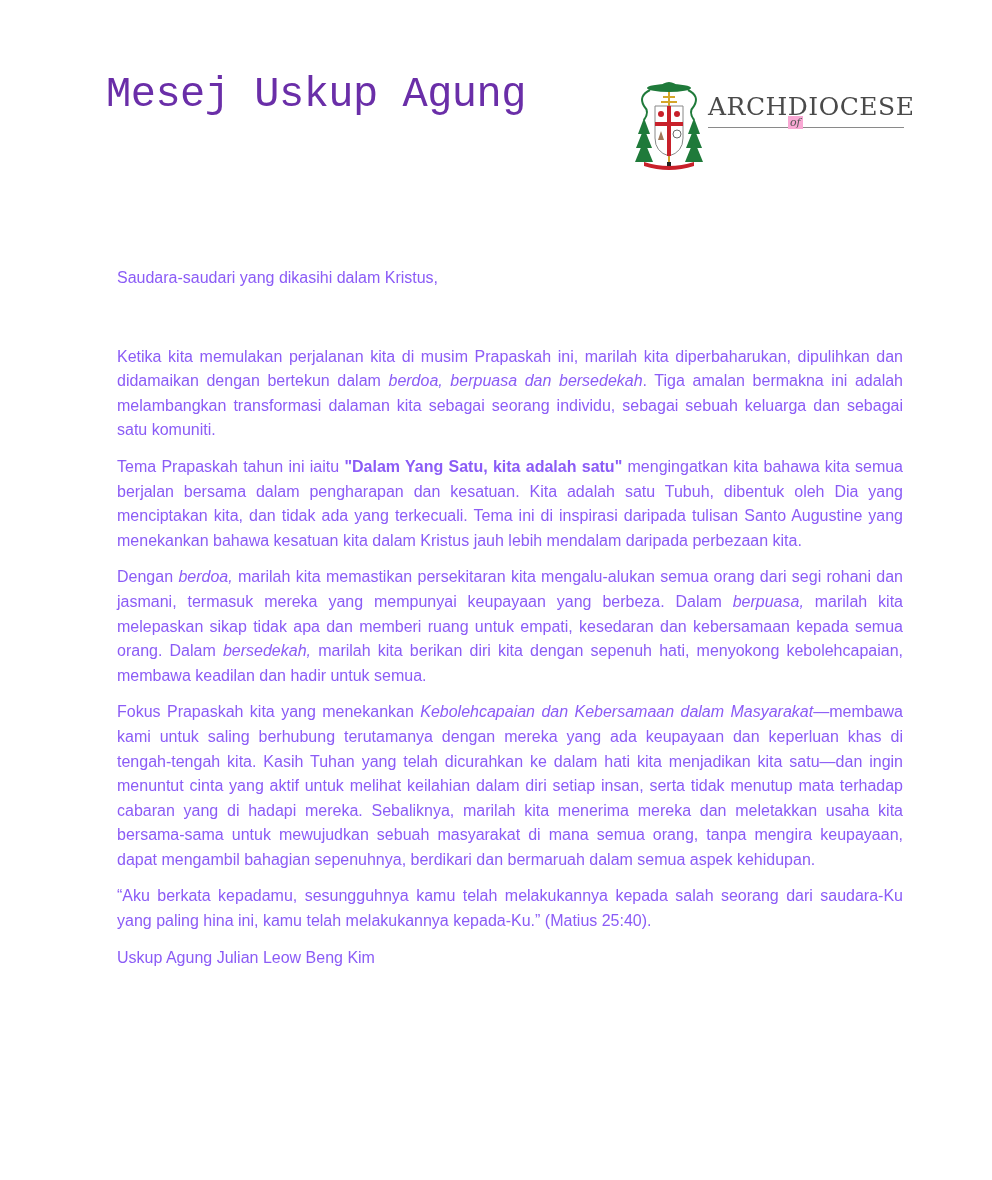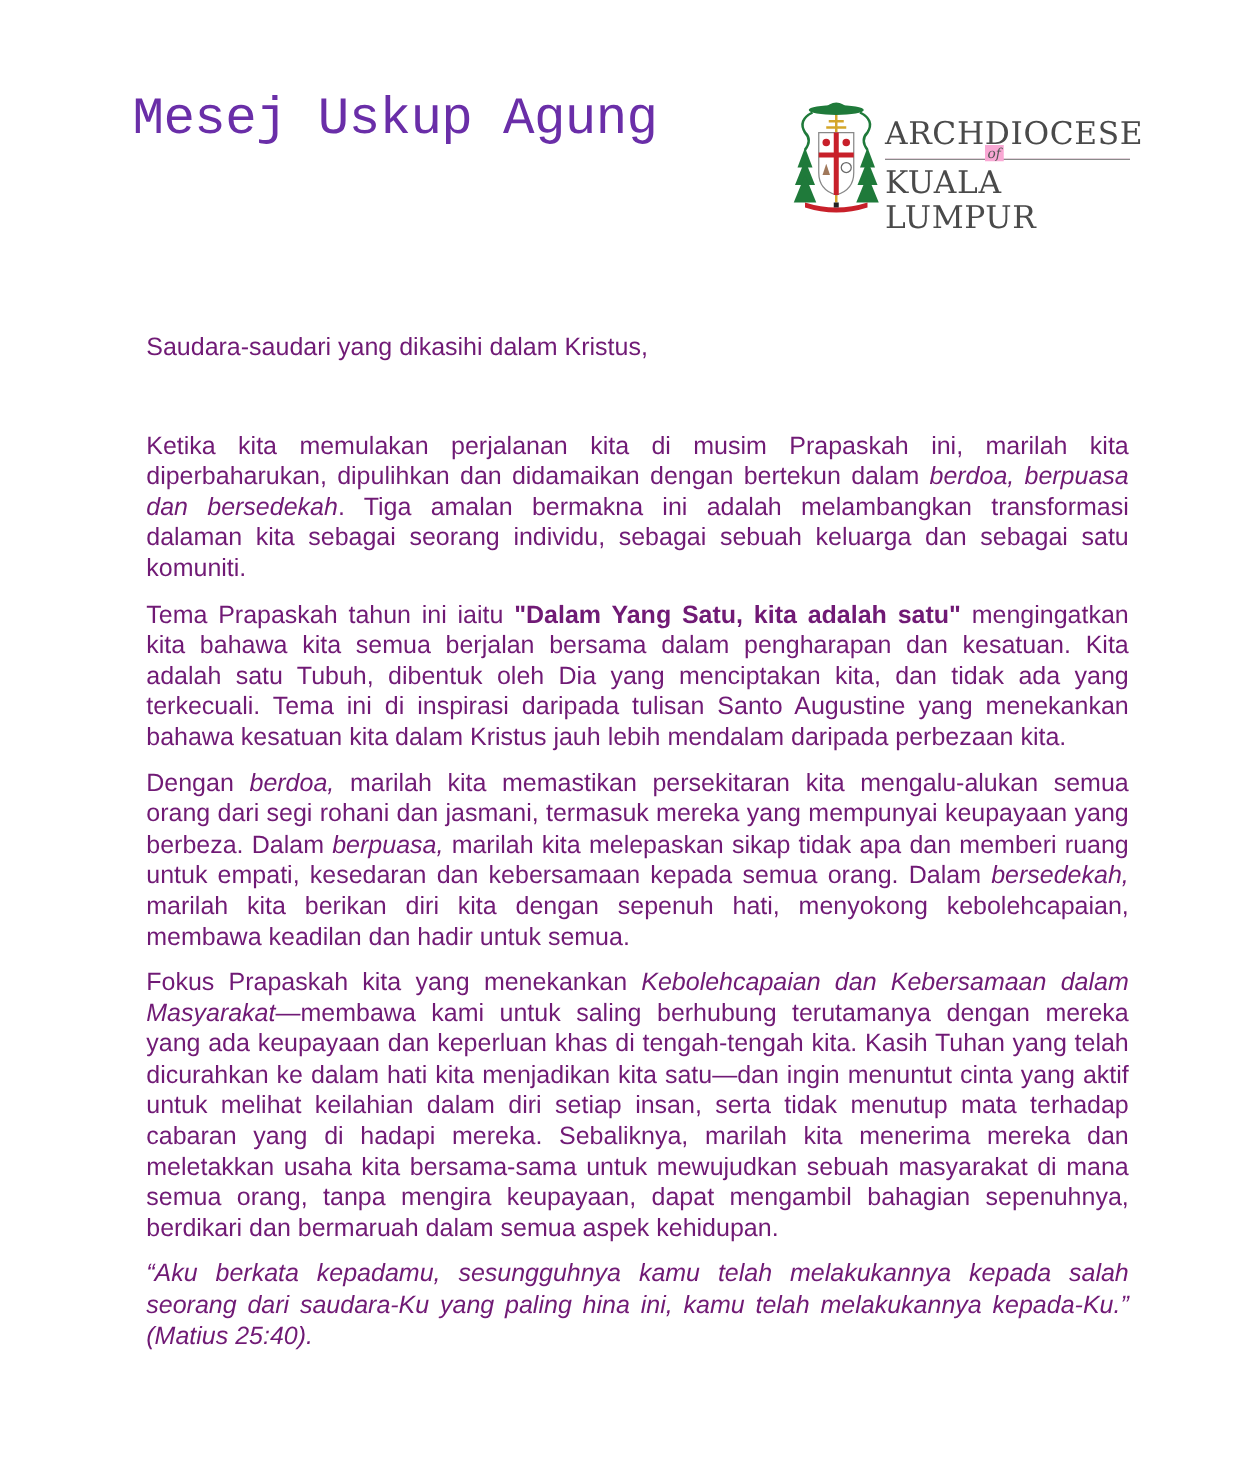--- a/index.html
+++ b/index.html
@@ -8,25 +8,25 @@
   .title .l1 { display: block; }
   .title .l2 { display: block; font-style: italic; }
   .logo { position: absolute; left: 634px; top: 78px; width: 272px; height: 96px; }
   .crest { position: absolute; left: 0; top: 0; width: 70px; height: 94px; }
   .wordmark { position: absolute; left: 74px; top: 14px; width: 196px; font-family: "DejaVu Serif", serif; color: #4a4a4a; }
   .wm1 { font-size: 25px; letter-spacing: 0.5px; line-height: 30px; display: block; }
   .wm-of { position: relative; height: 10px; display: block; }
   .wm-of .rule { position: absolute; top: 5px; left: 0; right: 0; border-top: 1px solid #8a8a8a; }
   .wm-of span { position: absolute; left: 80px; top: -6px; font-style: italic; font-size: 11px; background: #f9a8d4; padding: 0 2px; color: #555; }
   .wm2 { font-size: 25px; letter-spacing: 0.5px; line-height: 28px; display: block; }
-  .content { position: absolute; left: 117px; top: 266px; width: 786px; font-family: "Liberation Sans", sans-serif; font-size: 20px; color: #701a75; }
+  .content { position: absolute; left: 117px; top: 266px; width: 786px; font-family: "Liberation Sans", sans-serif; font-size: 16px; color: #8b5cf6; }
   .content p { margin: 0; line-height: 24.6px; text-align: justify; }
   .greeting { margin-bottom: 54px !important; }
   .para { margin-bottom: 12px !important; }
-  .quote { font-style: italic; margin-bottom: 12px !important; }
+  .quote { margin-bottom: 12px !important; }
   .closing { margin-bottom: 52px !important; }
   em { }
   strong { font-weight: bold; }
 </style>
 </head>
 <body>
 
 <div class="title">
   <span class="l1">Mesej Uskup Agung</span>
 </div>
@@ -62,31 +62,31 @@
 
     <path d="M10 84 Q35 92 60 84 L60 88 Q35 96 10 88 Z" fill="#c8202a"></path>
     <rect x="33" y="84" width="4" height="4" fill="#222"></rect>
   </svg>
   <div class="wordmark">
     <span class="wm1">ARCHDIOCESE</span>
     <span class="wm-of">
       <span class="rule"></span>
       <span>of</span>
     </span>
-    <span class="wm2">KUALA LUMPUR</span>
   </div>
 </div>
 
 <div class="content">
   <p class="greeting">Saudara-saudari yang dikasihi dalam Kristus,</p>
 
   <p class="para"><span>Ketika kita memulakan perjalanan kita di musim Prapaskah ini, marilah kita diperbaharukan, dipulihkan dan didamaikan dengan bertekun dalam </span><em>berdoa, berpuasa dan bersedekah</em><span>. Tiga amalan bermakna ini adalah melambangkan transformasi dalaman kita sebagai seorang individu, sebagai sebuah keluarga dan sebagai satu komuniti.</span></p>
 
   <p class="para"><span>Tema Prapaskah tahun ini iaitu </span><strong>"Dalam Yang Satu, kita adalah satu"</strong><span> mengingatkan kita bahawa kita semua berjalan bersama dalam pengharapan dan kesatuan. Kita adalah satu Tubuh, dibentuk oleh Dia yang menciptakan kita, dan tidak ada yang terkecuali. Tema ini di inspirasi daripada tulisan Santo Augustine yang menekankan bahawa kesatuan kita dalam Kristus jauh lebih mendalam daripada perbezaan kita.</span></p>
 
   <p class="para"><span>Dengan </span><em>berdoa,</em><span> marilah kita memastikan persekitaran kita mengalu-alukan semua orang dari segi rohani dan jasmani, termasuk mereka yang mempunyai keupayaan yang berbeza. Dalam </span><em>berpuasa,</em><span> marilah kita melepaskan sikap tidak apa dan memberi ruang untuk empati, kesedaran dan kebersamaan kepada semua orang. Dalam </span><em>bersedekah,</em><span> marilah kita berikan diri kita dengan sepenuh hati, menyokong kebolehcapaian, membawa keadilan dan hadir untuk semua.</span></p>
 
   <p class="para"><span>Fokus Prapaskah kita yang menekankan </span><em>Kebolehcapaian dan Kebersamaan dalam Masyarakat</em><span>—membawa kami untuk saling berhubung terutamanya dengan mereka yang ada keupayaan dan keperluan khas di tengah-tengah kita. Kasih Tuhan yang telah dicurahkan ke dalam hati kita menjadikan kita satu—dan ingin menuntut cinta yang aktif untuk melihat keilahian dalam diri setiap insan, serta tidak menutup mata terhadap cabaran yang di hadapi mereka. Sebaliknya, marilah kita menerima mereka dan meletakkan usaha kita bersama-sama untuk mewujudkan sebuah masyarakat di mana semua orang, tanpa mengira keupayaan, dapat mengambil bahagian sepenuhnya, berdikari dan bermaruah dalam semua aspek kehidupan.</span></p>
 
   <p class="quote">“Aku berkata kepadamu, sesungguhnya kamu telah melakukannya kepada salah seorang dari saudara-Ku yang paling hina ini, kamu telah melakukannya kepada-Ku.” (Matius 25:40).</p>
 
 
+  <p>Uskup Agung Julian Leow Beng Kim</p>
 </div>
 
 </body></html>

